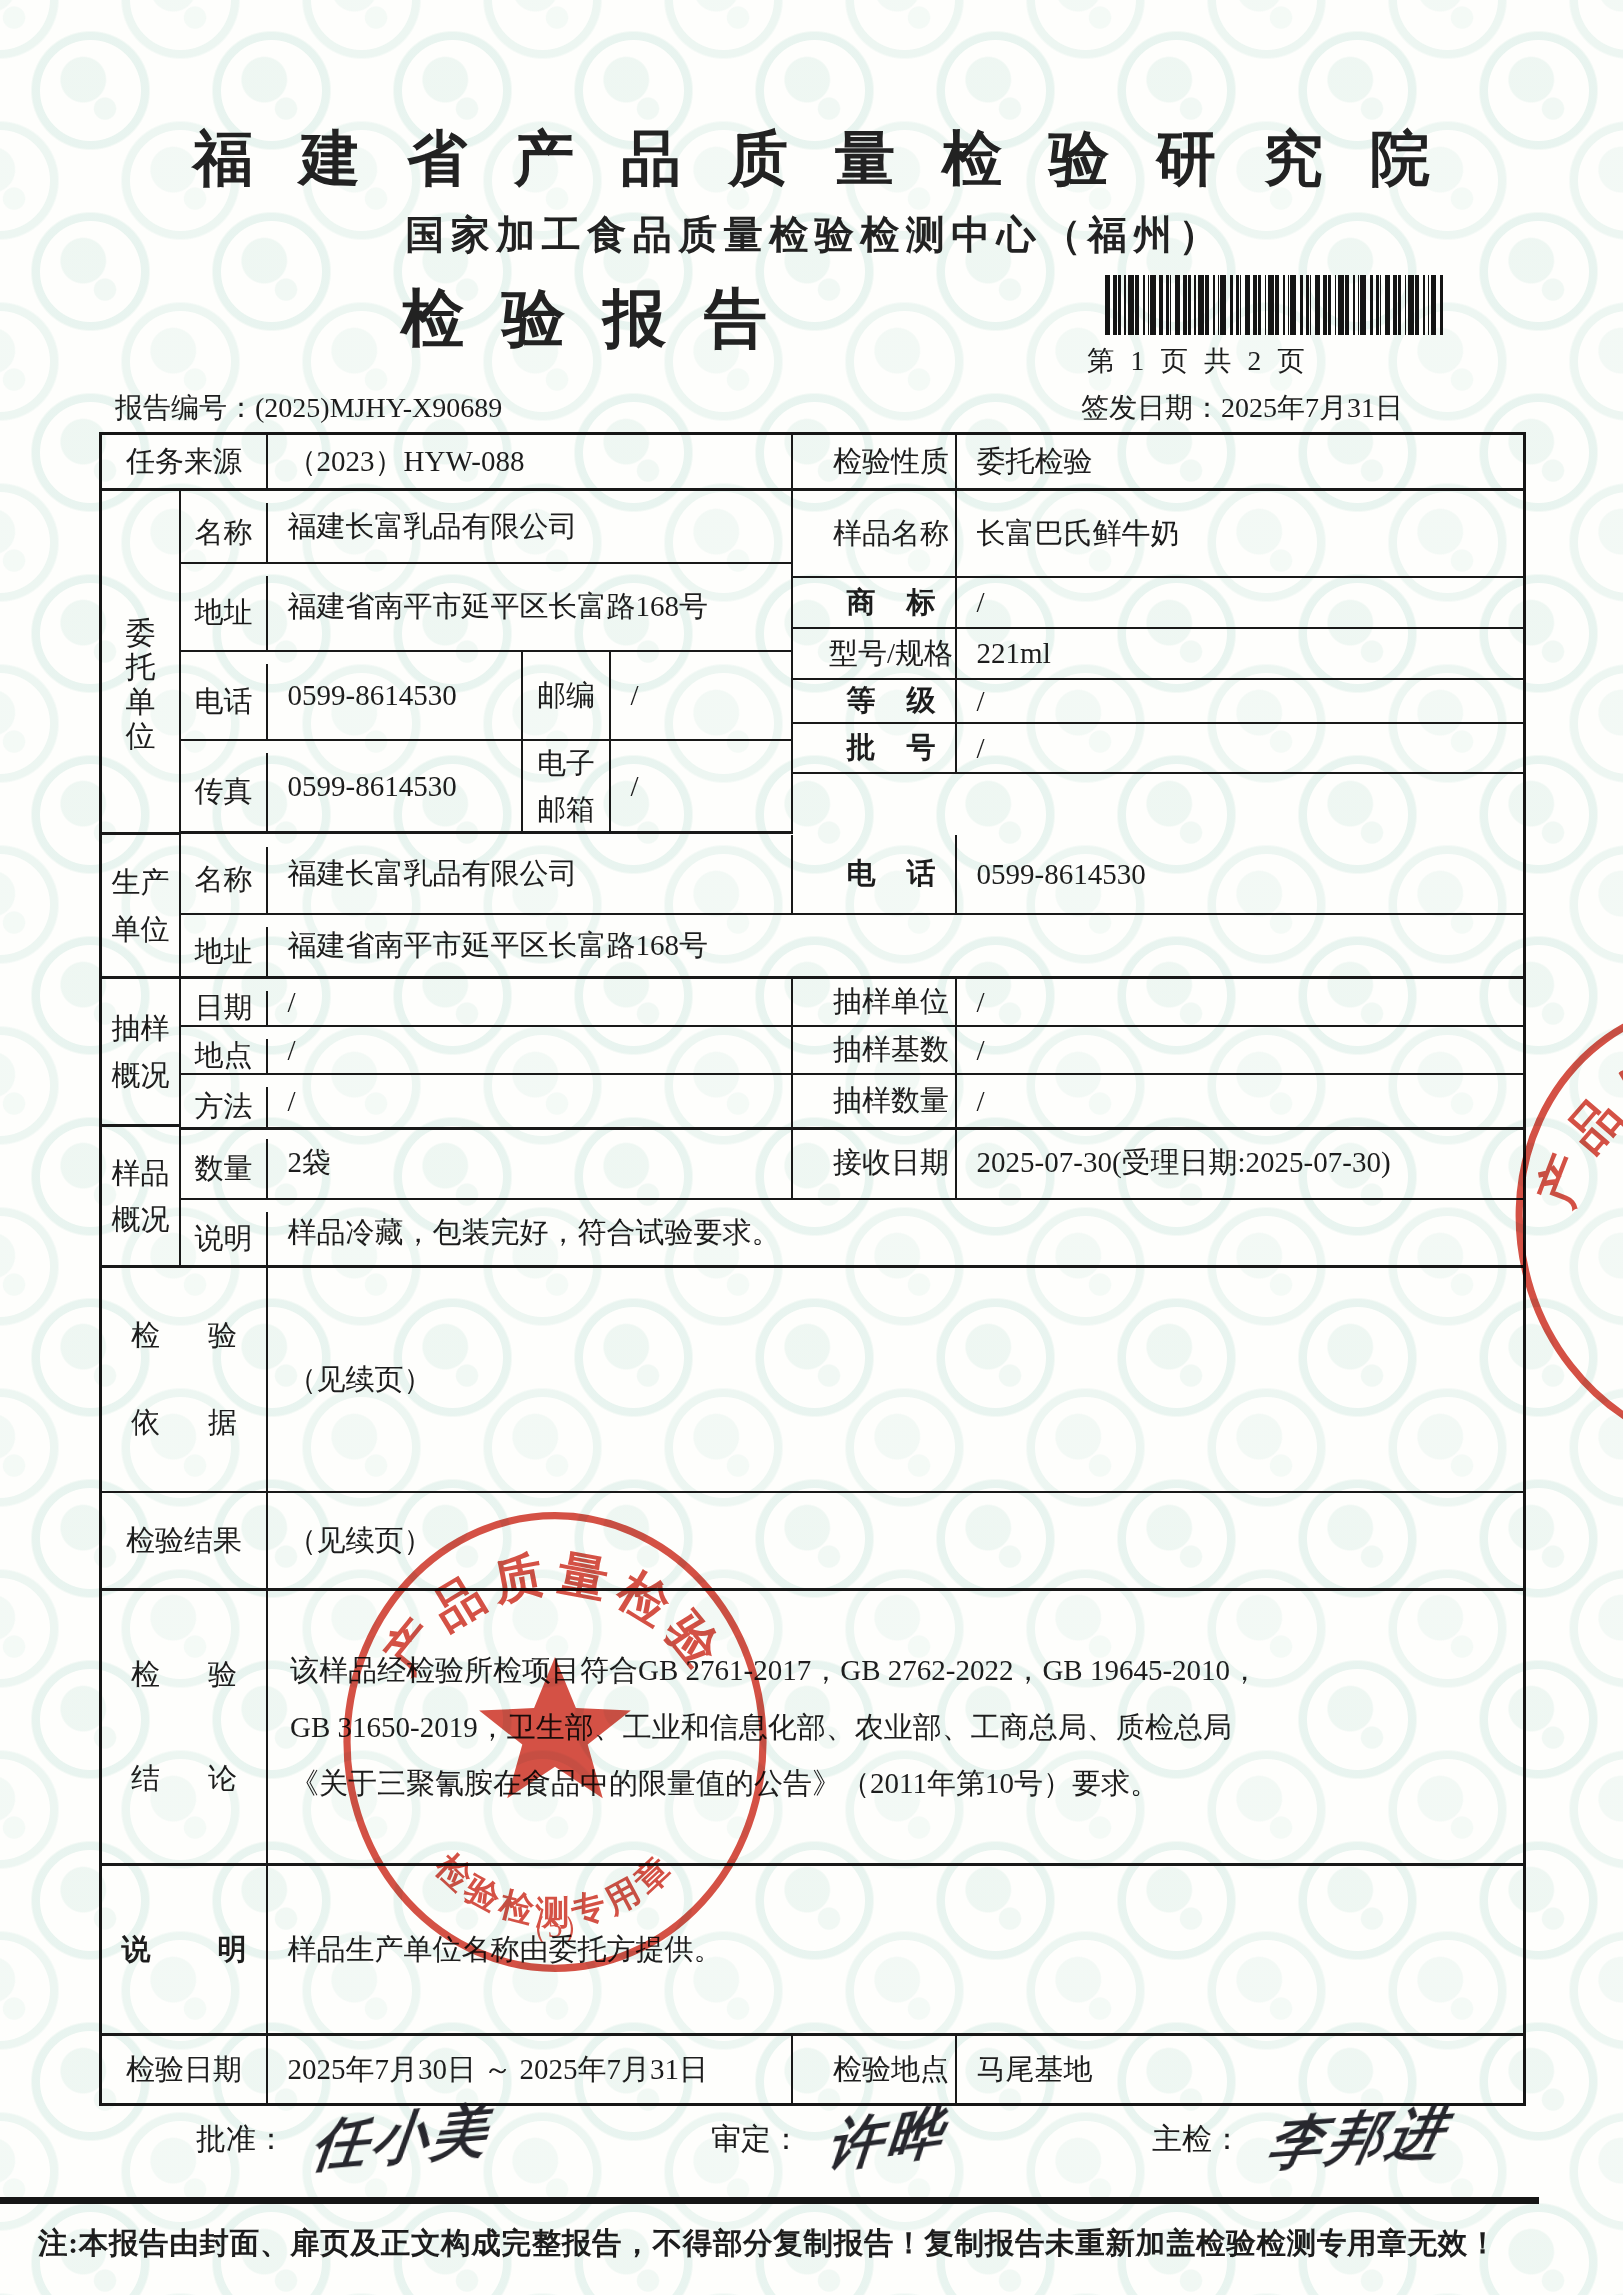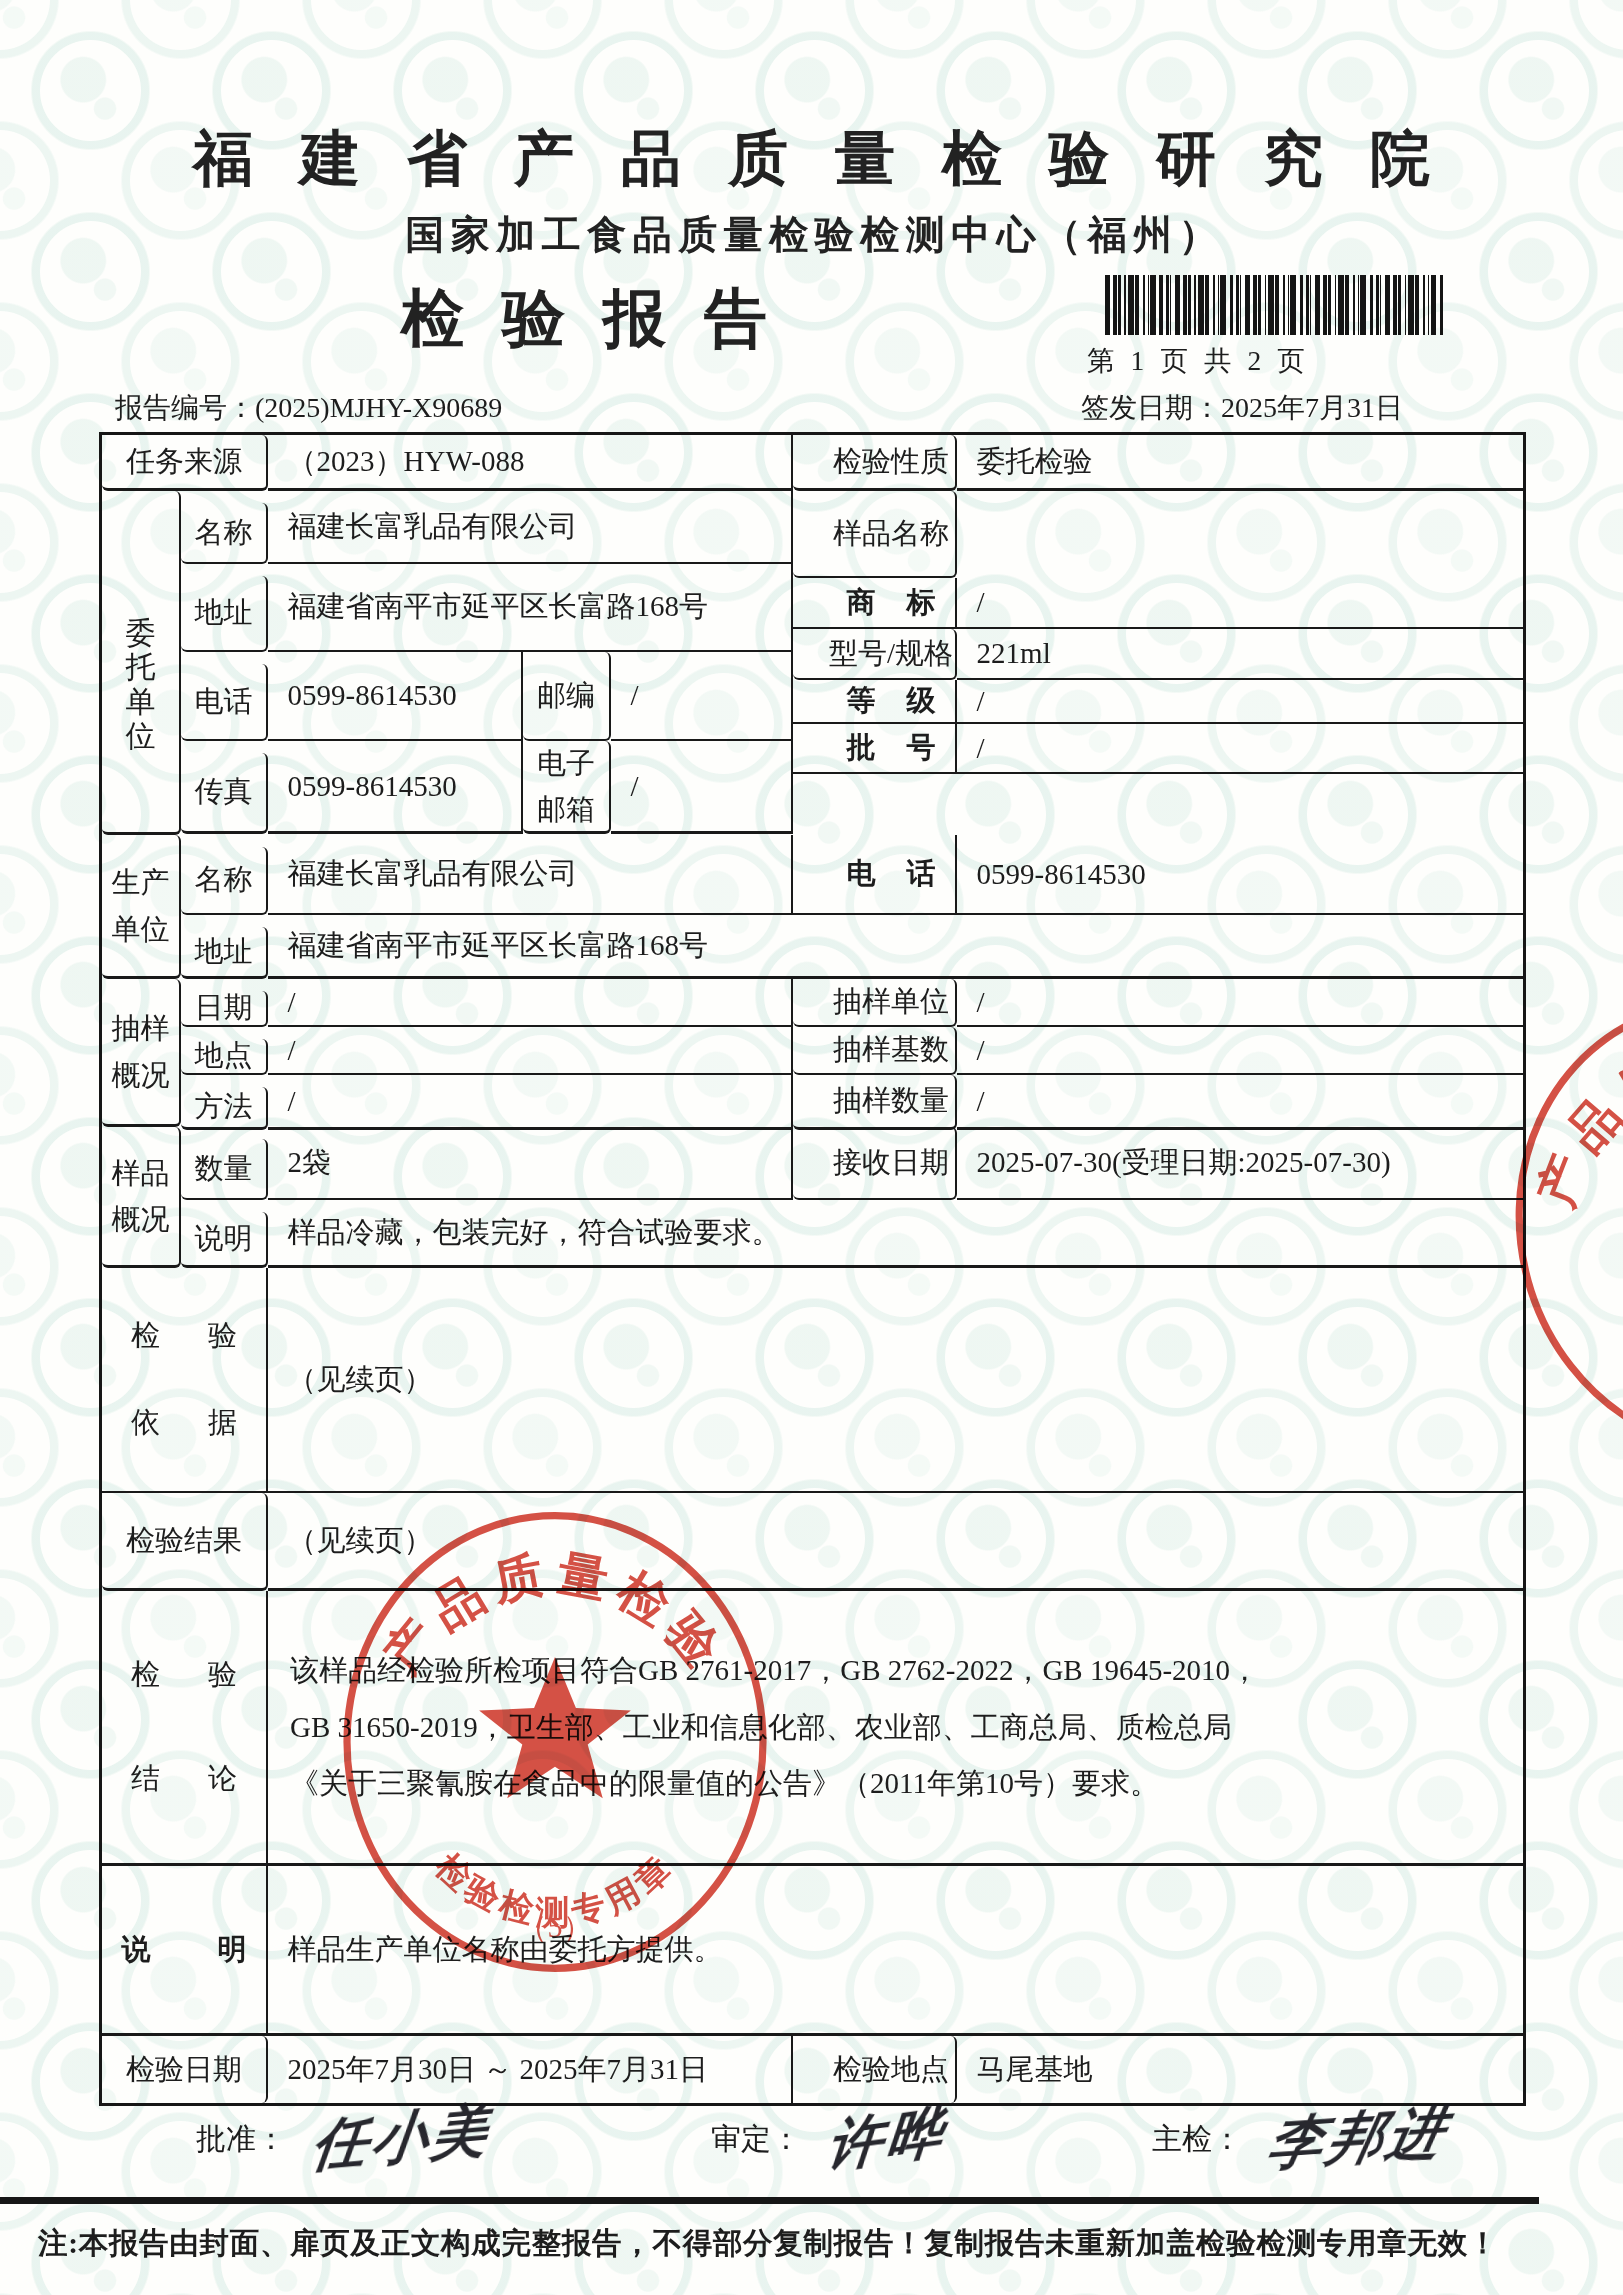--- a/index.html
+++ b/index.html
@@ -50,21 +50,21 @@
   }
   .row { display:flex; flex-direction:row; width:100%; }
   .cell {
     border-right:2px solid #191919; border-bottom:2px solid #191919;
     display:flex; align-items:center;
     overflow:hidden;
   }
   .cell.lastc { border-right:none; }
   .bb6 { border-bottom-width:3.9px; }
   .nbb { border-bottom:none !important; }
-  .lbl { justify-content:center; text-align:center;border-radius:6px; }
+  .lbl { justify-content:center; text-align:center; }
   .val { padding-left:19.6px; }
   .spread { display:block; text-align:justify; text-align-last:justify; padding:0 19.6px; align-self:center; width:100%;font-weight:bold; }
   .pre { white-space:pre-line; text-align:center; line-height:1.6; }
   .vert {
     writing-mode:vertical-lr; letter-spacing:35px; font-size:30px;
     margin:auto; line-height:1;
   }
   .colwrap { display:flex; flex-direction:column; }
   .subrow { display:flex; flex-direction:row; width:100%; }
 
@@ -208,20 +208,21 @@
         <div class="cell c2 lbl bb6">传真</div>
         <div class="cell val bb6" style="width:255px">0599-8614530</div>
         <div class="cell lbl bb6 pre" style="width:88px">电子
 邮箱</div>
         <div class="cell val bb6" style="flex:1">/</div>
       </div>
     </div>
     <div class="colwrap" style="flex:1">
       <div class="subrow" style="height:87px">
         <div class="cell rl lbl">样品名称</div>
+        <div class="cell val lastc" style="flex:1">长富巴氏鲜牛奶</div>
       </div>
       <div class="subrow" style="height:51px">
         <div class="cell rl">
             <span class="spread">商标</span>
           </div>
         <div class="cell val lastc" style="flex:1">/</div>
       </div>
       <div class="subrow" style="height:51px">
         <div class="cell rl lbl">型号/规格</div>
         <div class="cell val lastc" style="flex:1">221ml</div>

